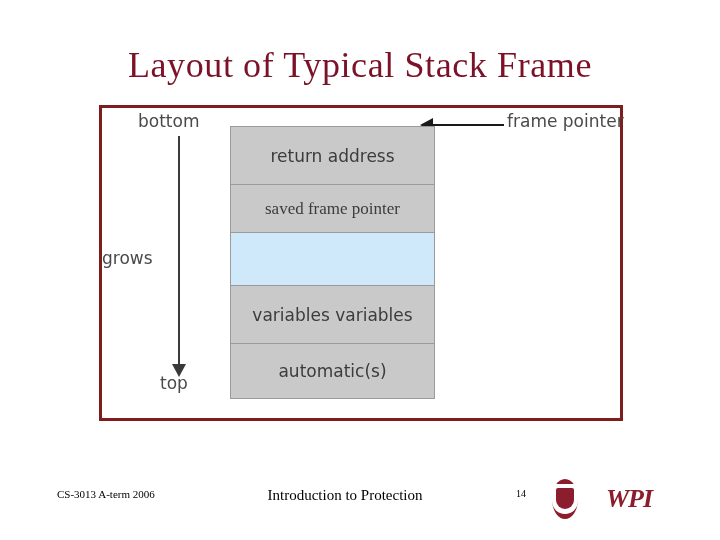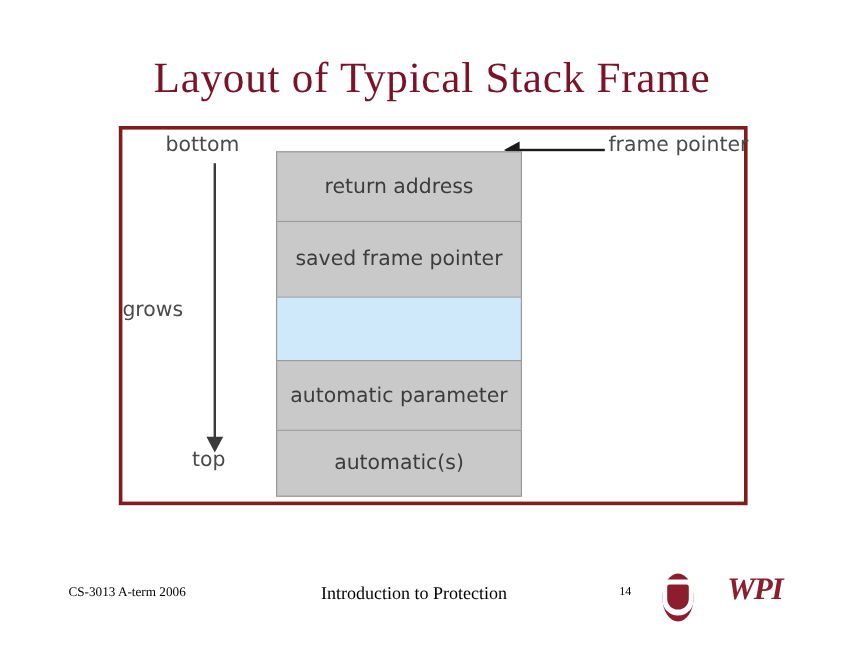--- a/index.html
+++ b/index.html
@@ -115,21 +115,21 @@
     display: flex;
     align-items: center;
     justify-content: center;
     font-family: "DejaVu Sans", sans-serif;
     font-size: 17px;
     color: #3c3c3c;
     white-space: nowrap;
   }
   .cell.last { border-bottom: 1px solid #9a9a9a; }
   .cell.h1 { height: 58px; }
-  .cell.h2 { height: 63px; }
+  .cell.h2 { height: 48px; font-family: Liberation Serif, serif; }
   .cell.h3 { height: 53px; background: #cfe9fb; }
   .cell.h4 { height: 58px; }
   .cell.h5 { height: 56px; }
 
   
   .footer-left {
     position: absolute;
     left: 57px;
     top: 488px;
     font-family: "Liberation Serif", serif;
@@ -157,20 +157,21 @@
     color: #000000;
   }
   
   .logo {
     position: absolute;
     left: 552px;
     top: 478px;
     width: 96px;
     height: 42px;
     display: flex;
+    align-items: center;
     gap: 24px;
   }
   .logo-seal {
     width: 40px;
     height: 40px;
     border-radius: 50%;
     background: #8c1d2c;
     position: relative;
     display: flex;
     align-items: center;
@@ -218,21 +219,21 @@
     <div class="dlabel lbl-top">top</div>
     <div class="dlabel lbl-fp">frame pointer</div>
 
     <div class="arrow-v"></div>
     <div class="arrow-h"></div>
 
     <div class="stack">
       <div class="cell h1">return address</div>
       <div class="cell h2">saved frame pointer</div>
       <div class="cell h3"></div>
-      <div class="cell h4">automatic parameter</div>
+      <div class="cell h4">variables variables</div>
       <div class="cell h5 last">automatic(s)</div>
     </div>
 
   </div>
 
   <div class="footer-left">CS-3013 A-term 2006</div>
 
   <div class="footer-center">
     <div>Introduction to Protection</div>
   </div>

